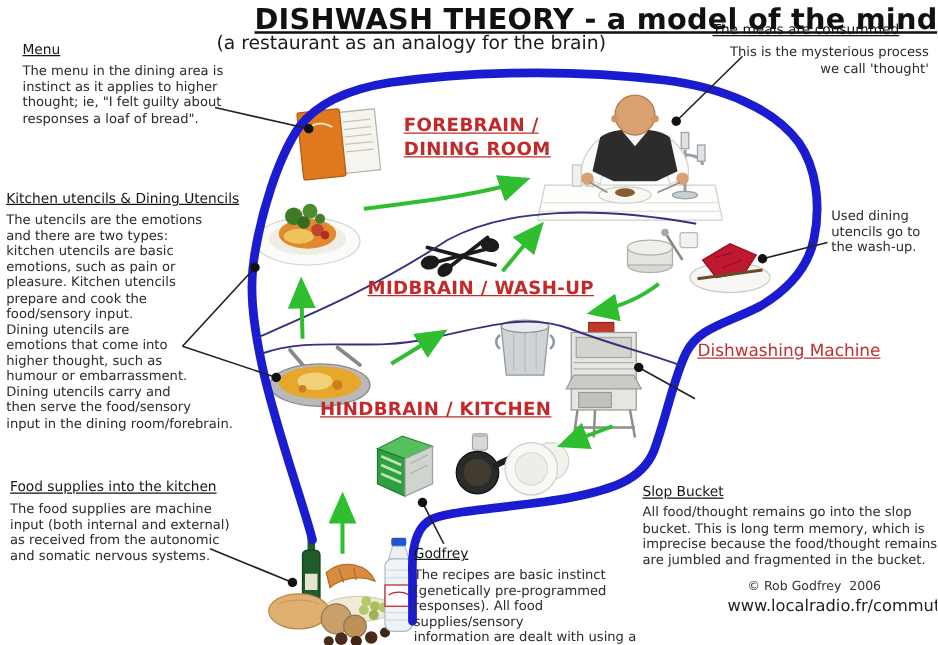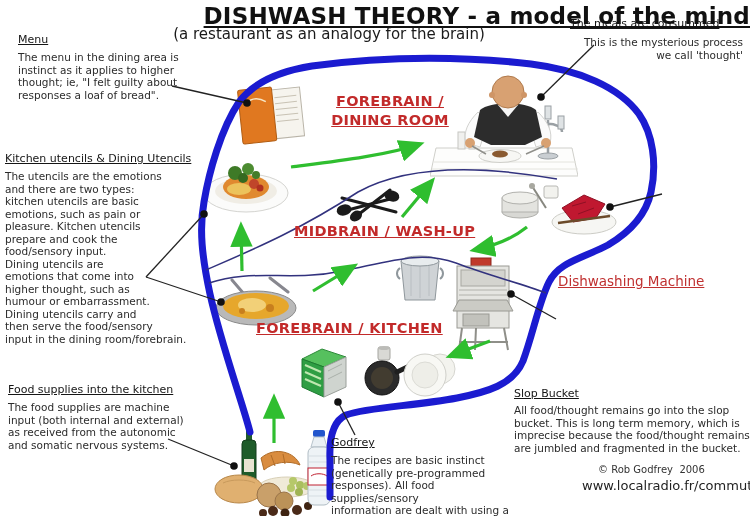--- a/index.html
+++ b/index.html
@@ -5,21 +5,21 @@
   html,body{margin:0;padding:0;background:#fff;}
   #stage{position:relative;width:750px;height:516px;background:#ffffff;
          font-family:"DejaVu Sans",sans-serif;color:#222;overflow:hidden;}
   .abs{position:absolute;}
   .txt{white-space:pre-line;font-size:10.5px;line-height:12.5px;color:#2b2b2b;}
   .h{font-size:11px;color:#151515;text-decoration:underline;white-space:pre;}
   .title{left:0;top:3px;width:750px;text-align:right;font-size:23px;font-weight:bold;
          text-decoration:underline;letter-spacing:.2px;color:#111;}
   .subtitle{left:0;top:25px;width:658px;text-align:center;font-size:15px;color:#1a1a1a;}
   .region{font-weight:bold;color:#c22a2a;text-decoration:underline;font-size:14.5px;
-          line-height:1.3;white-space:pre-line;text-align:center;letter-spacing:.3px;}
+          line-height:1.3;white-space:pre-line;text-align:left;letter-spacing:.3px;}
   .redh{color:#c03030;font-size:13.5px;text-decoration:underline;white-space:pre;}
   .credit{font-size:10px;color:#333;white-space:pre;}
   .site{font-size:13px;color:#222;white-space:pre;}
   svg{display:block;}
   .overlay{left:0;top:0;z-index:4;pointer-events:none;}
   .icon{z-index:2;}
   .textlayer{z-index:5;}
 </style>
 </head>
 <body>
@@ -250,21 +250,21 @@
         <circle cx="338" cy="402" r="3.8"></circle>
     </g>
   </svg>
 
   <div class="abs textlayer title">DISHWASH THEORY - a model of the mind</div>
   <div class="abs textlayer subtitle">(a restaurant as an analogy for the brain)</div>
 
   <div class="abs textlayer region" style="left:323px;top:92px;width:134px">FOREBRAIN /
 DINING ROOM</div>
   <div class="abs textlayer region" style="left:294px;top:222px">MIDBRAIN / WASH-UP</div>
-  <div class="abs textlayer region" style="left:256px;top:319px">FOREBRAIN / KITCHEN</div>
+  <div class="abs textlayer region" style="left:256px;top:319px">HINDBRAIN / KITCHEN</div>
 
   <div class="abs textlayer h" style="left:18px;top:33px">Menu</div>
   <div class="abs textlayer txt" style="left:18px;top:51px;width:165px">The menu in the dining area is
 instinct as it applies to higher
 thought; ie, "I felt guilty about
 responses a loaf of bread".</div>
 
   <div class="abs textlayer h" style="left:5px;top:152px">Kitchen utencils &amp; Dining Utencils</div>
   <div class="abs textlayer txt" style="left:5px;top:170px;width:190px">The utencils are the emotions
 and there are two types:
@@ -284,20 +284,23 @@
   <div class="abs textlayer h" style="left:8px;top:383px">Food supplies into the kitchen</div>
   <div class="abs textlayer txt" style="left:8px;top:401px;width:185px">The food supplies are machine
 input (both internal and external)
 as received from the autonomic
 and somatic nervous systems.</div>
 
   <div class="abs textlayer h" style="left:570px;top:17px">The meals are consummed</div>
   <div class="abs textlayer txt" style="left:562px;top:36px;width:181px;text-align:right">This is the mysterious process
 we call 'thought'</div>
 
+  <div class="abs textlayer txt" style="left:665px;top:167px;width:85px">Used dining
+utencils go to
+the wash-up.</div>
 
   <div class="abs textlayer redh" style="left:558px;top:273px">Dishwashing Machine</div>
 
   <div class="abs textlayer h" style="left:514px;top:387px">Slop Bucket</div>
   <div class="abs textlayer txt" style="left:514px;top:404px;width:240px">All food/thought remains go into the slop
 bucket. This is long term memory, which is
 imprecise because the food/thought remains
 are jumbled and fragmented in the bucket.</div>
 
   <div class="abs textlayer h" style="left:331px;top:436px">Godfrey</div>

